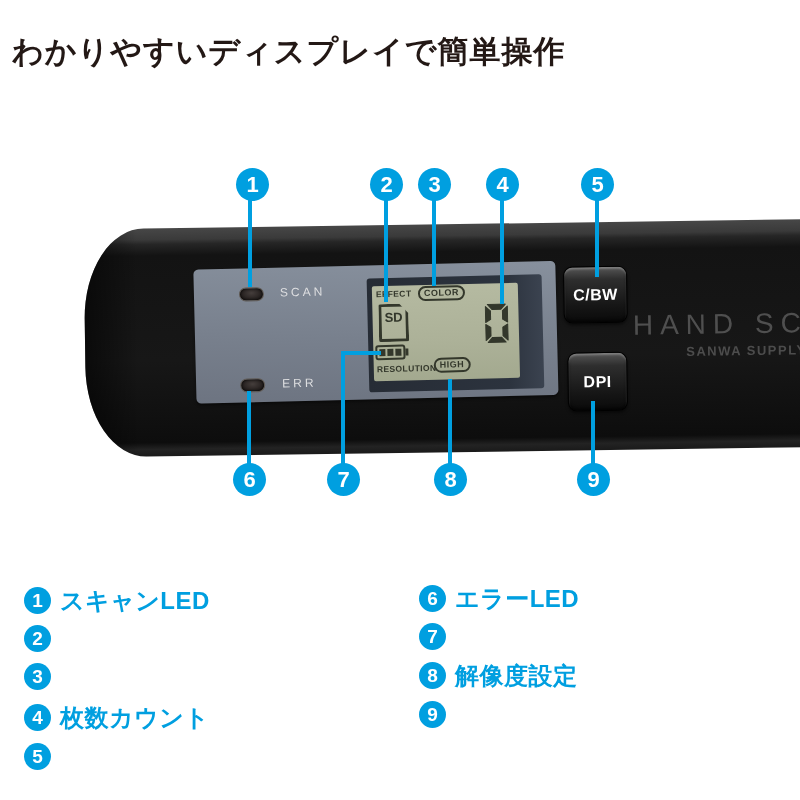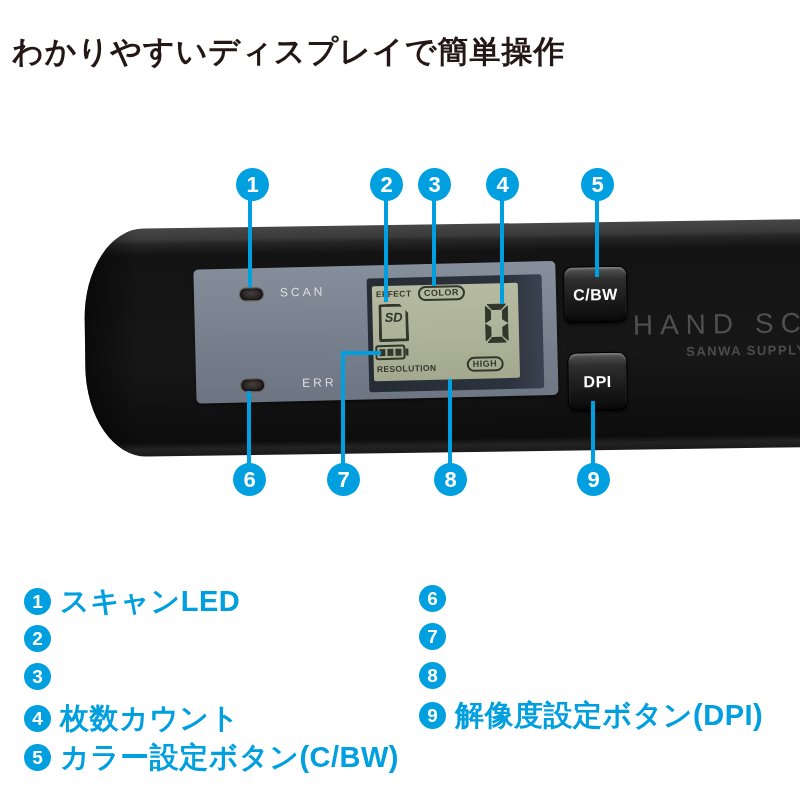--- a/index.html
+++ b/index.html
@@ -23,21 +23,21 @@
   .panel-label{position:absolute;font-size:12px;color:#dedfe1;letter-spacing:3px;}
   .lcd-frame{position:absolute;left:173px;top:13px;width:175px;height:114px;border-radius:3px;
     background:linear-gradient(90deg,#262c35 0%,#2c333e 80%,#3b4350 100%);}
   .lcd{position:absolute;left:5px;top:8px;width:146px;height:95px;border-radius:2px;
     background:linear-gradient(180deg,#b5baa1 0%,#acb198 60%,#a3a98f 100%);color:#33372b;}
   .fx{position:absolute;font-size:8.5px;font-weight:bold;letter-spacing:.4px;}
   .lcd-box{position:absolute;border:2px solid #33372b;border-radius:8px;font-size:9px;
     font-weight:bold;line-height:11px;padding:0 4px;letter-spacing:.5px;}
   .sd{position:absolute;left:6px;top:18px;width:30px;height:38px;border:3px solid #33372b;
     border-radius:2px;box-sizing:border-box;
-    clip-path:polygon(0 0,70% 0,100% 26%,100% 100%,0 100%);font-style:italic;}
+    clip-path:polygon(0 0,70% 0,100% 26%,100% 100%,0 100%);}
   .sd span{display:block;text-align:center;font-size:13px;font-weight:bold;margin-top:3px;}
   .bat{position:absolute;left:2px;top:59px;width:30px;height:15px;border:2px solid #33372b;
     border-radius:3px;box-sizing:border-box;display:flex;gap:2px;padding:2px;}
   .bat i{flex:1;background:#33372b;}
   .bat::after{content:"";position:absolute;right:-5px;top:2px;width:3px;height:7px;background:#33372b;}
   .digit{position:absolute;left:112px;top:20px;width:24px;height:40px;}
   .digit .val{position:absolute;opacity:0;font-size:1px;}
   .btn{position:absolute;border-radius:9px;border:1px solid #000;color:#fff;font-weight:bold;
     font-size:16px;display:flex;align-items:center;justify-content:center;letter-spacing:.5px;
     background:linear-gradient(180deg,#565656 0%,#2e2e2e 22%,#161616 70%,#0a0a0a 100%);
@@ -51,47 +51,47 @@
   
   .co{position:absolute;width:33px;height:33px;border-radius:50%;background:#009FE0;
     color:#fff;font-size:22px;font-weight:bold;display:flex;align-items:center;
     justify-content:center;z-index:5;}
   .vline{position:absolute;width:4px;background:#009FE0;z-index:4;}
   .hline{position:absolute;height:4px;background:#009FE0;z-index:4;}
   
   .leg{position:absolute;display:flex;align-items:center;gap:9px;white-space:nowrap;}
   .leg-num{width:27px;height:27px;border-radius:50%;background:#009FE0;color:#fff;
     font-size:19px;font-weight:bold;display:flex;align-items:center;justify-content:center;flex:0 0 27px;}
-  .leg-label{font-size:29px;font-weight:600;color:#009FE0;letter-spacing:.5px;line-height:1;}
+  .leg-label{font-size:24px;font-weight:600;color:#009FE0;letter-spacing:.5px;line-height:1;}
 </style>
 </head>
 <body>
 
 <h1 class="title">わかりやすいディスプレイで簡単操作</h1>
 
 <div class="device">
   <div class="panel">
     <div class="led" style="left:45px;top:19px;"></div>
     <div class="panel-label" style="left:86px;top:18px;">SCAN</div>
     <div class="led" style="left:44px;top:110px;"></div>
-    <div class="panel-label" style="left:86px;top:109px;margin-left:20px;">ERR</div>
+    <div class="panel-label" style="left:86px;top:109px;">ERR</div>
     <div class="lcd-frame">
       <div class="lcd">
         <div class="fx" style="left:4px;top:3px;">EFFECT</div>
         <div class="lcd-box" style="left:46px;top:1px;">COLOR</div>
         <div class="sd">
             <span>SD</span>
           </div>
         <div class="bat">
             <i></i>
             <i></i>
             <i></i>
           </div>
         <div class="fx" style="left:3px;top:78px;">RESOLUTION</div>
-        <div class="lcd-box" style="left:60px;top:73px;margin-left:33px;">HIGH</div>
+        <div class="lcd-box" style="left:60px;top:73px;">HIGH</div>
         <div class="digit">
           <span class="val">0</span>
           <svg width="24" height="40" viewBox="0 0 24 40">
             <g fill="#33372b" stroke="#33372b" stroke-width="1" stroke-linejoin="round">
               <polygon points="3,1 21,1 16.5,6 7.5,6"></polygon>
               <polygon points="1,3 6,7.5 6,16 1,19"></polygon>
               <polygon points="23,3 23,19 18,16 18,7.5"></polygon>
               <polygon points="1,21 6,24 6,32.5 1,37"></polygon>
               <polygon points="23,21 23,37 18,32.5 18,24"></polygon>
               <polygon points="3,39 7.5,34 16.5,34 21,39"></polygon>
@@ -137,28 +137,28 @@
 </div>
 <div class="leg" style="left:24px;top:663px;">
   <span class="leg-num">3</span>
 </div>
 <div class="leg" style="left:24px;top:704px;">
   <span class="leg-num">4</span>
   <span class="leg-label">枚数カウント</span>
 </div>
 <div class="leg" style="left:24px;top:743px;">
   <span class="leg-num">5</span>
-  <span class="leg-label">カラー設定ボタン(C/BW)</span>
 </div>
 
 <div class="leg" style="left:419px;top:585px;">
   <span class="leg-num">6</span>
+  <span class="leg-label">エラーLED</span>
 </div>
 <div class="leg" style="left:419px;top:623px;">
   <span class="leg-num">7</span>
 </div>
 <div class="leg" style="left:419px;top:662px;">
   <span class="leg-num">8</span>
+  <span class="leg-label">解像度設定</span>
 </div>
 <div class="leg" style="left:419px;top:701px;">
   <span class="leg-num">9</span>
-  <span class="leg-label">解像度設定ボタン(DPI)</span>
 </div>
 
 </body></html>

